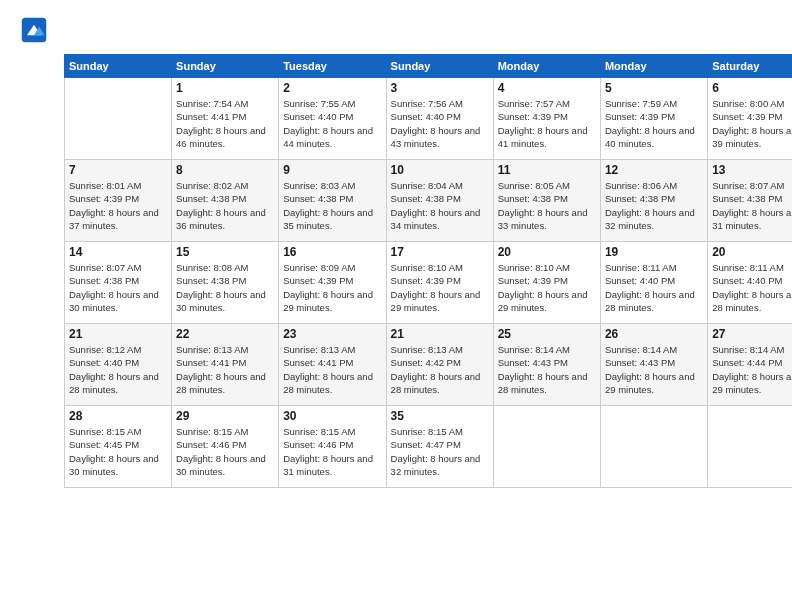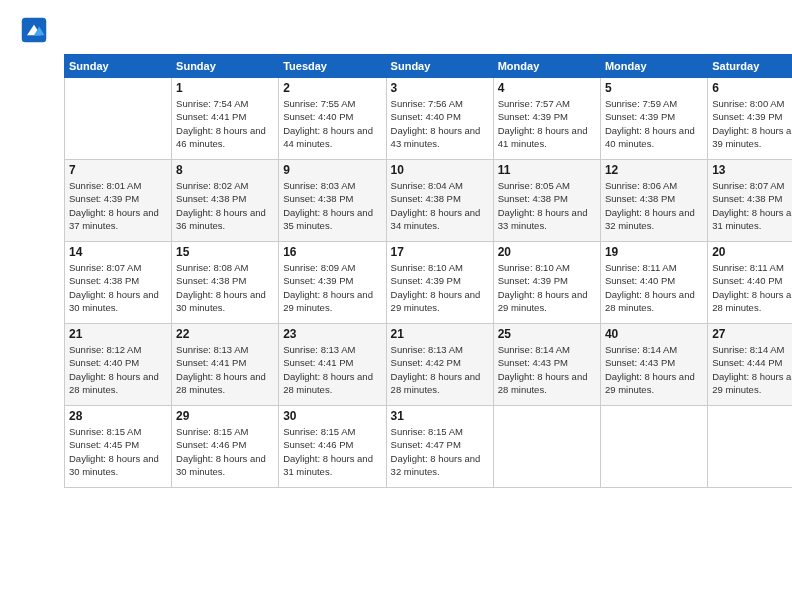--- a/index.html
+++ b/index.html
@@ -224,21 +224,21 @@
           </td>
           <td>
             <span class="day-number">21</span>
             <div class="day-detail">Sunrise: 8:13 AM<br>Sunset: 4:42 PM<br>Daylight: 8 hours and 28 minutes.</div>
           </td>
           <td>
             <span class="day-number">25</span>
             <div class="day-detail">Sunrise: 8:14 AM<br>Sunset: 4:43 PM<br>Daylight: 8 hours and 28 minutes.</div>
           </td>
           <td>
-            <span class="day-number">40</span>
+            <span class="day-number">26</span>
             <div class="day-detail">Sunrise: 8:14 AM<br>Sunset: 4:43 PM<br>Daylight: 8 hours and 29 minutes.</div>
           </td>
           <td>
             <span class="day-number">27</span>
             <div class="day-detail">Sunrise: 8:14 AM<br>Sunset: 4:44 PM<br>Daylight: 8 hours and 29 minutes.</div>
           </td>
         </tr>
         <tr>
           <td>
             <span class="day-number">28</span>
@@ -246,21 +246,21 @@
           </td>
           <td>
             <span class="day-number">29</span>
             <div class="day-detail">Sunrise: 8:15 AM<br>Sunset: 4:46 PM<br>Daylight: 8 hours and 30 minutes.</div>
           </td>
           <td>
             <span class="day-number">30</span>
             <div class="day-detail">Sunrise: 8:15 AM<br>Sunset: 4:46 PM<br>Daylight: 8 hours and 31 minutes.</div>
           </td>
           <td>
-            <span class="day-number">31</span>
+            <span class="day-number">35</span>
             <div class="day-detail">Sunrise: 8:15 AM<br>Sunset: 4:47 PM<br>Daylight: 8 hours and 32 minutes.</div>
           </td>
           <td class="empty-cell"></td>
           <td class="empty-cell"></td>
           <td class="empty-cell"></td>
         </tr>
       </tbody>
   </table>
 </div>
 

